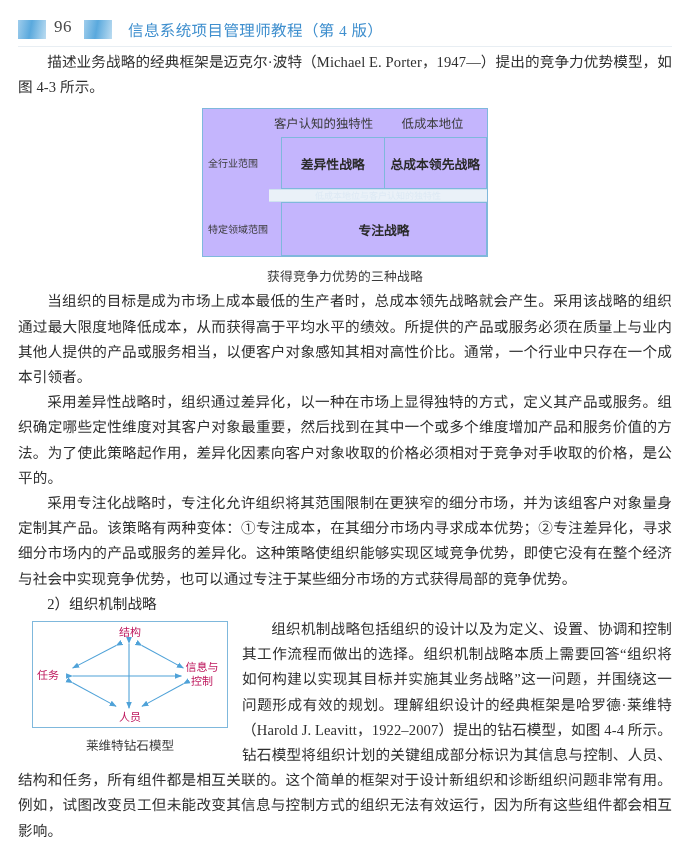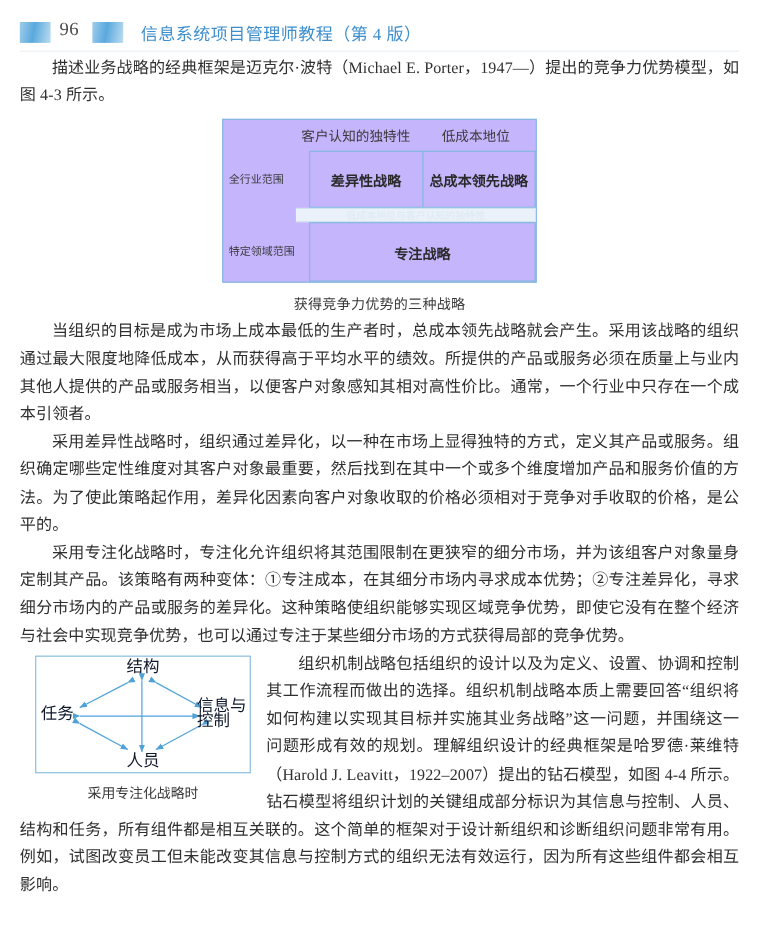--- a/index.html
+++ b/index.html
@@ -196,25 +196,25 @@
   }
   .diamond-box svg {
     position: absolute;
     inset: 0;
     width: 100%;
     height: 100%;
     display: block;
   }
   .dnode {
     position: absolute;
-    font-size: 15px;
-    color: #0f172a;
+    font-size: 11px;
+    color: #be185d;
     white-space: nowrap;
     line-height: 14px;
-    text-align: left;
+    text-align: center;
   }
   .dnode.top    { left: 50%; transform: translateX(-50%); top: 3px; }
   .dnode.left   { left: 4px;  top: 46px; }
   .dnode.right  { right: 2px; top: 38px; width: 46px; margin-left: 20px; }
   .dnode.bottom { left: 50%; transform: translateX(-50%); bottom: 3px; }
   .diamond-caption {
     text-align: center;
     font-size: 12.6px;
     color: #3a3a3a;
     margin-top: 7px;
@@ -267,20 +267,21 @@
       </div>
 
     </div>
     <div class="fig-caption">获得竞争力优势的三种战略</div>
   </div>
 
   <p class="para indent">当组织的目标是成为市场上成本最低的生产者时，总成本领先战略就会产生。采用该战略的组织通过最大限度地降低成本，从而获得高于平均水平的绩效。所提供的产品或服务必须在质量上与业内其他人提供的产品或服务相当，以便客户对象感知其相对高性价比。通常，一个行业中只存在一个成本引领者。</p>
   <p class="para indent">采用差异性战略时，组织通过差异化，以一种在市场上显得独特的方式，定义其产品或服务。组织确定哪些定性维度对其客户对象最重要，然后找到在其中一个或多个维度增加产品和服务价值的方法。为了使此策略起作用，差异化因素向客户对象收取的价格必须相对于竞争对手收取的价格，是公平的。</p>
   <p class="para indent">采用专注化战略时，专注化允许组织将其范围限制在更狭窄的细分市场，并为该组客户对象量身定制其产品。该策略有两种变体：①专注成本，在其细分市场内寻求成本优势；②专注差异化，寻求细分市场内的产品或服务的差异化。这种策略使组织能够实现区域竞争优势，即使它没有在整个经济与社会中实现竞争优势，也可以通过专注于某些细分市场的方式获得局部的竞争优势。</p>
 
+  <p class="sec-head">2）组织机制战略</p>
 
   <div class="clearfix">
 
     <div class="fig-diamond">
       <div class="diamond-box">
         <svg viewBox="0 0 196 107" preserveAspectRatio="none">
           <defs>
             <marker id="ah" markerWidth="7" markerHeight="7" refX="6" refY="3.2" orient="auto" markerUnits="strokeWidth">
               <path d="M0,0.6 L6.4,3.2 L0,5.8 z" fill="#4fa2d8"></path>
             </marker>
@@ -301,19 +302,19 @@
           </g>
         </svg>
         <div class="dnode top">结构</div>
         <div class="dnode left">任务</div>
         <div class="dnode right">
           <span>信息与</span><br>
           <span>控制</span>
         </div>
         <div class="dnode bottom">人员</div>
       </div>
-      <div class="diamond-caption">采用专注化战略时</div>
+      <div class="diamond-caption">莱维特钻石模型</div>
     </div>
 
     <p class="para indent">组织机制战略包括组织的设计以及为定义、设置、协调和控制其工作流程而做出的选择。组织机制战略本质上需要回答“组织将如何构建以实现其目标并实施其业务战略”这一问题，并围绕这一问题形成有效的规划。理解组织设计的经典框架是哈罗德·莱维特（Harold J. Leavitt，1922–2007）提出的钻石模型，如图 4-4 所示。钻石模型将组织计划的关键组成部分标识为其信息与控制、人员、结构和任务，所有组件都是相互关联的。这个简单的框架对于设计新组织和诊断组织问题非常有用。例如，试图改变员工但未能改变其信息与控制方式的组织无法有效运行，因为所有这些组件都会相互影响。</p>
   </div>
 
 </div>
 
 </body></html>

